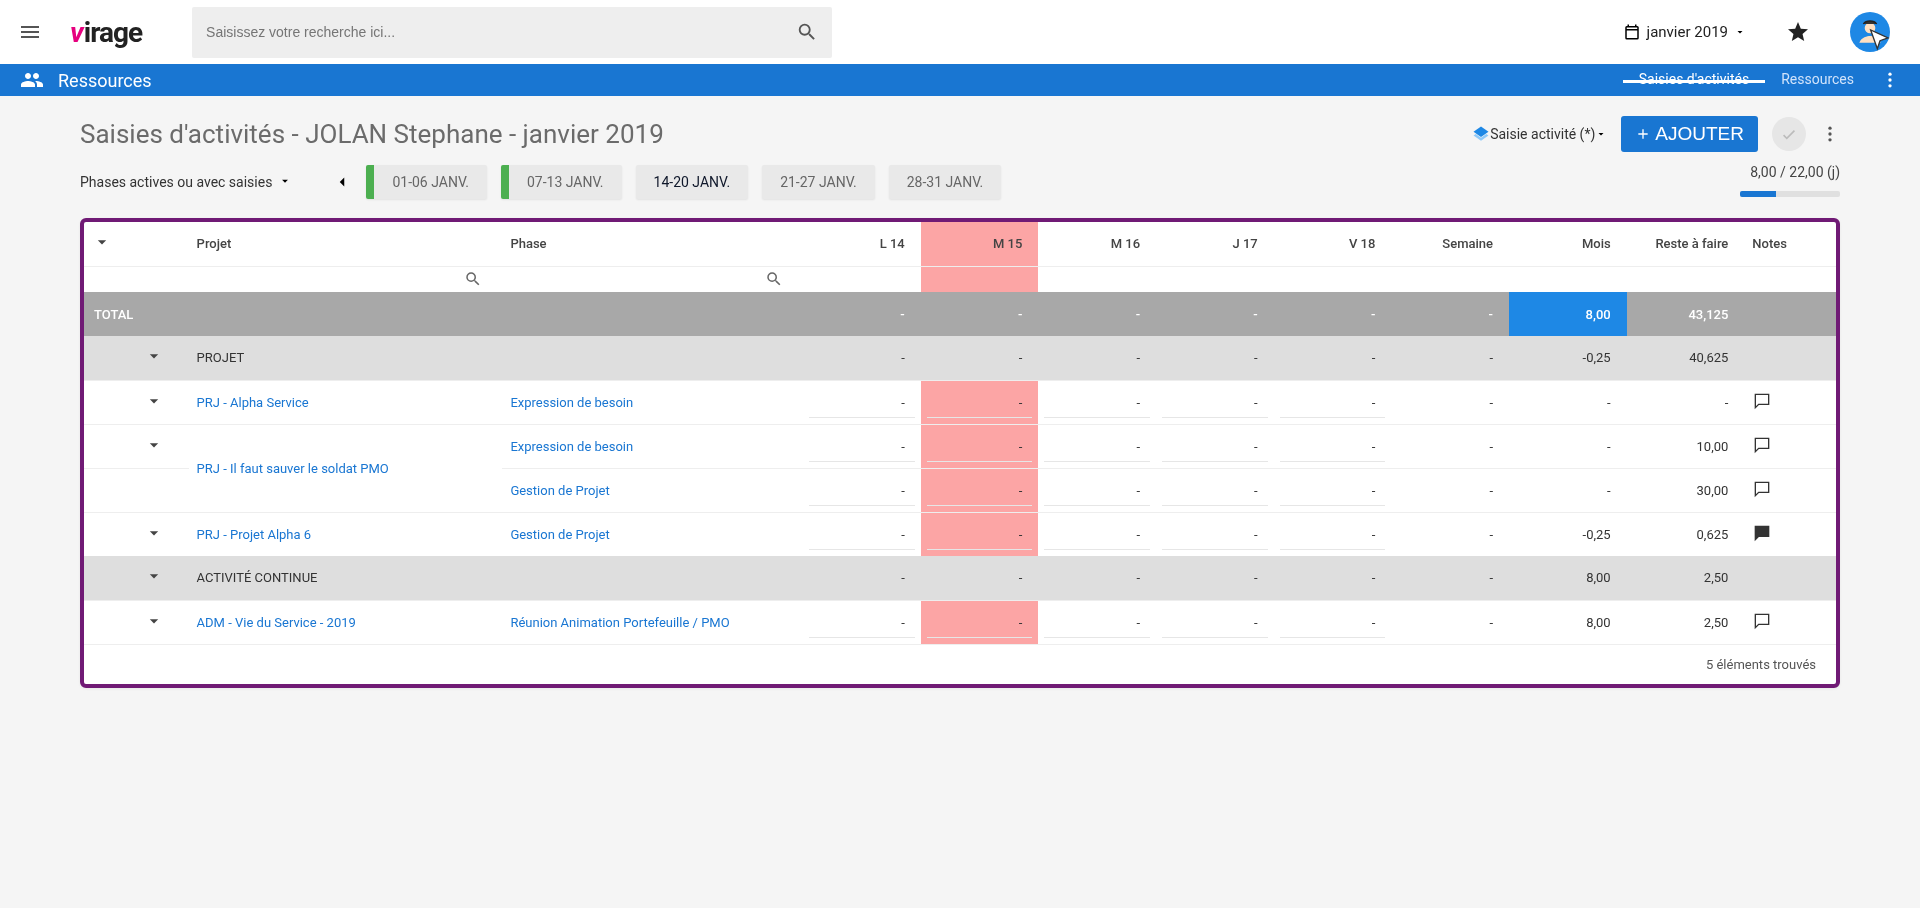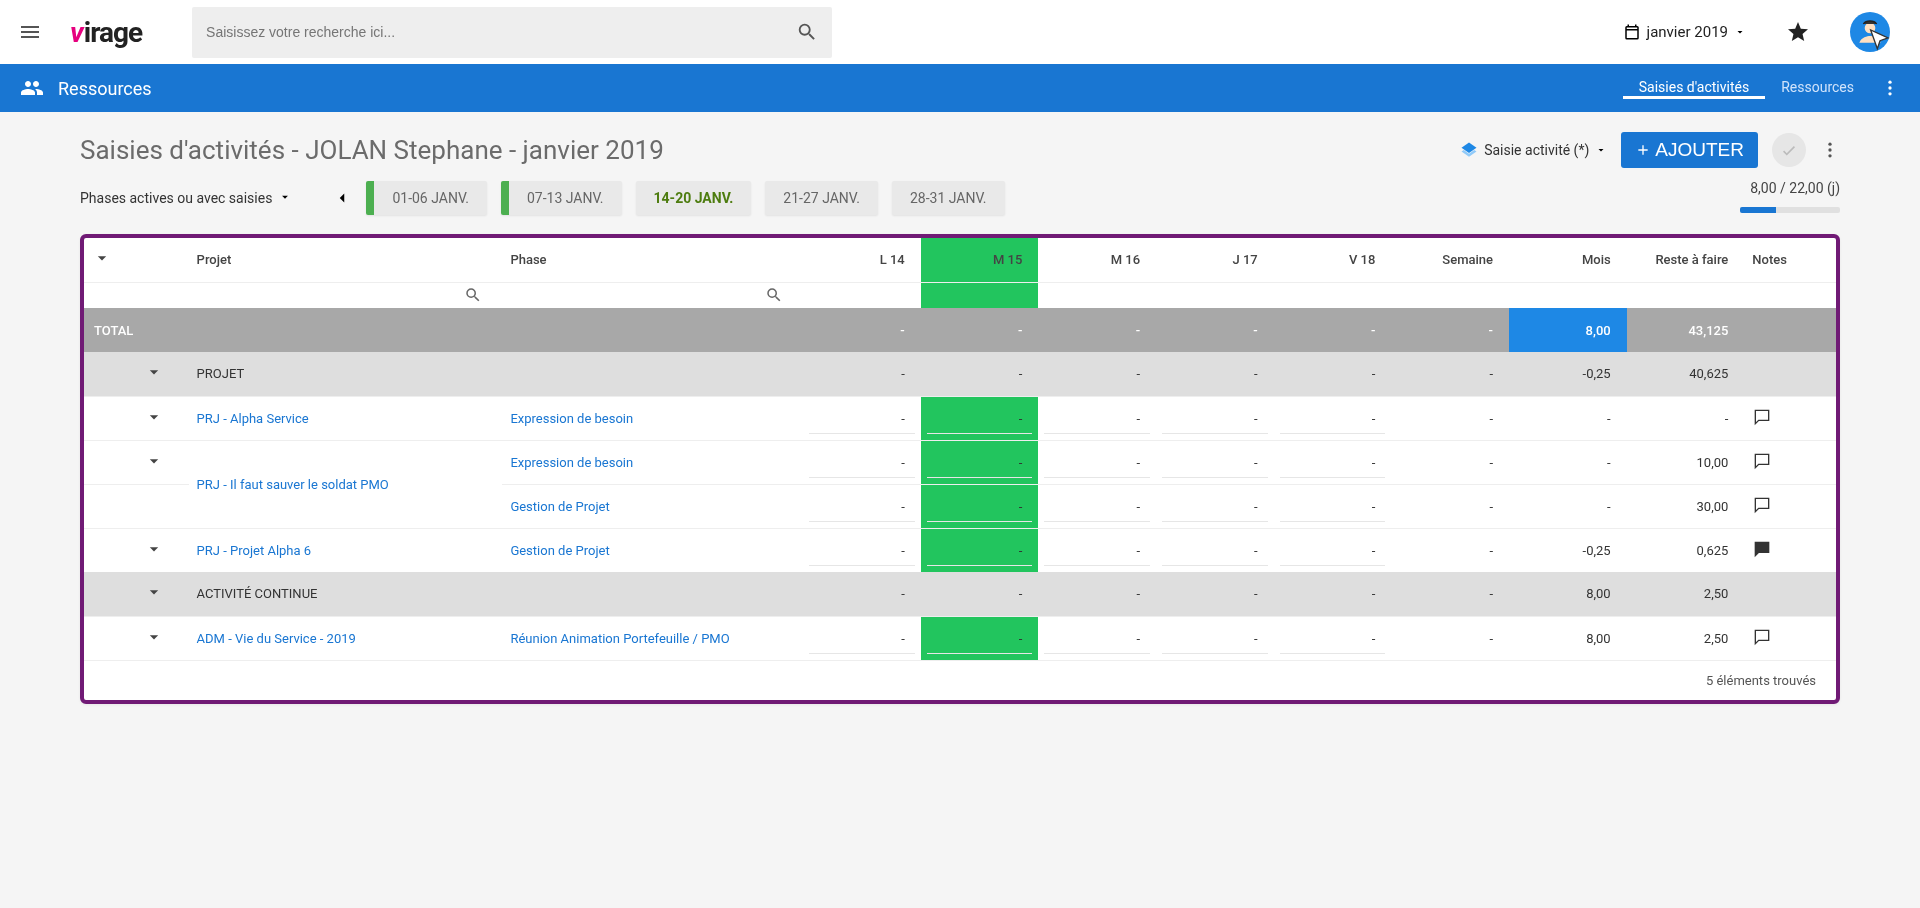--- a/index.html
+++ b/index.html
@@ -15,49 +15,49 @@
 .search input { flex: 1; border: none; background: transparent; outline: none; font-size: 14px; color: #555; }
 .search .sicon { width: 22px; height: 22px; fill: #555; }
 .spacer { flex: 1; }
 .period { display: flex; align-items: center; gap: 6px; cursor: pointer; font-size: 15px; color: #222; margin-right: 30px; }
 .star { width: 24px; height: 24px; fill: #222; margin-right: 30px; cursor:pointer; }
 .avatar { width: 40px; height: 40px; border-radius: 50%; background: #1e88e5; display:flex; align-items:center; justify-content:center; position:relative; margin-right: 20px; cursor:pointer;}
 .avatar svg { width:32px; height:32px; }
 .avatar .cursor { position:absolute; right:-6px; bottom:-6px; }
 
 
-.bluenav { display:flex; align-items:center; height:48px; background:#1976d2; color:#fff; padding:13px 20px; }
+.bluenav { display:flex; align-items:center; height:32px; background:#1976d2; color:#fff; padding:13px 20px; }
 .bluenav .modicon { width:24px; height:24px; fill:#fff; margin-right:14px; }
 .bluenav .modtitle { font-size:18px; font-weight:400; }
 .bluenav .tabs { margin-left:auto; display:flex; align-items:center; height:100%; gap:0; }
 .bluenav .tab { padding:0 16px; height:100%; display:flex; align-items:center; font-size:14px; color:#d0e3fb; cursor:pointer; border-bottom:3px solid transparent; }
 .bluenav .tab.active { color:#fff; border-bottom-color:#fff; }
 .bluenav .more { margin-left:10px; cursor:pointer; }
 
 
 .page { padding: 20px 80px 40px; }
 .pagehead { display:flex; align-items:center; margin-bottom: 10px; }
 .pagetitle { font-size: 26px; color: #6b6b6b; font-weight: 400; }
 .pagehead-right { margin-left:auto; display:flex; align-items:center; gap:14px; }
-.saisie-toggle { display:flex; align-items:center; gap:6px; cursor:pointer; font-size:14px; }
+.saisie-toggle { display:flex; align-items:center; cursor:pointer; font-size:14px; }
 .add-btn { background:#1976d2; color:#fff; border:none; border-radius:3px; height:36px; padding:0 14px; font-size:19px; font-weight:500; cursor:pointer; display:flex; align-items:center; gap:4px; }
 .circle-btn { width:34px; height:34px; border-radius:50%; background:#e6e6e6; display:flex; align-items:center; justify-content:center; cursor:pointer; }
 .circle-btn svg { width:18px; height:18px; fill:#bbb; }
 .page-more { cursor:pointer; }
 
 
 .ctrlrow { display:flex; align-items:center; margin: 12px 0 18px; }
 .phase-filter { display:flex; align-items:flex-start; gap:6px; cursor:pointer; font-size:14px; margin-right:40px; }
 .week-nav { display:flex; align-items:center; gap:14px; }
 .week-nav .arrow { cursor:pointer; width:20px; display:flex; justify-content:center; }
 .week-chip { display:flex; align-items:center; height:34px; background:#e9e9e9; border-radius:2px; font-size:14px; color:#666; cursor:pointer; overflow:hidden; box-shadow: 0 1px 2px rgba(0,0,0,0.08); }
 .week-chip .bar { width:8px; height:100%; background:#4caf50; }
 .week-chip .bar.clear { background:transparent; width:0; }
 .week-chip span.lbl { padding:0 18px; }
-.week-chip.active span.lbl { color:#4d7c0f; font-weight:700; }
+.week-chip.active span.lbl { color:#0f172a; font-weight:400; }
 .progress-wrap { margin-left:auto; text-align:right; }
 .progress-text { font-size:14px; color:#444; margin-bottom:4px; }
 .progress-bar { width:100px; height:6px; background:#e0e0e0; border-radius:2px; overflow:hidden; display:inline-block; }
 .progress-bar .fill { height:100%; background:#1976d2; width:36%; }
 
 
 .tblwrap { background:#fff; border:4px solid #701a75; border-radius:6px; box-shadow:0 1px 3px rgba(0,0,0,0.06); }
 .tbl { width:100%; border-collapse:collapse; table-layout:fixed; }
 .tbl th, .tbl td { padding: 0 8px; font-size:13px; }
 .tbl thead th { text-align:left; font-weight:500; color:#444; height:44px; position:relative; }
@@ -65,21 +65,21 @@
 .col-chev { width:40px; }
 .col-chev2 { width:40px; }
 .col-proj { width:240px; }
 .col-phase { width:230px; }
 .col-day { width:90px; }
 .col-week { width:90px; }
 .col-month { width:90px; }
 .col-rest { width:90px; }
 .col-notes { width:70px; }
 .tbl td { height:44px; border-top:1px solid #eee; }
-.tbl .hl { background:#22c55e; }
+.tbl .hl { background:#fca5a5; }
 .hdr2 th { height:26px !important; border-top:1px solid #eee; }
 .sicon-s { width:18px; height:18px; fill:#666; cursor:pointer; vertical-align:middle; }
 .row-total td { background:#a8a8a8; color:#fff; font-weight:500; border-top:none; }
 .row-total td.month { background:#1e88e5; }
 .row-group td { background:#dedede; color:#333; border-top:none; }
 .row-group .chev, .row-total .chev, .row-data .chev { cursor:pointer; }
 .link { color:#1976d2; cursor:pointer; }
 .note-icon { width:20px; height:20px; fill:none; stroke:#333; stroke-width:1.6; cursor:pointer; }
 .note-icon.filled { fill:#333; stroke:#333; }
 .footer { text-align:right; padding:12px 20px; font-size:13px; color:#555; border-top:1px solid #eee; }

